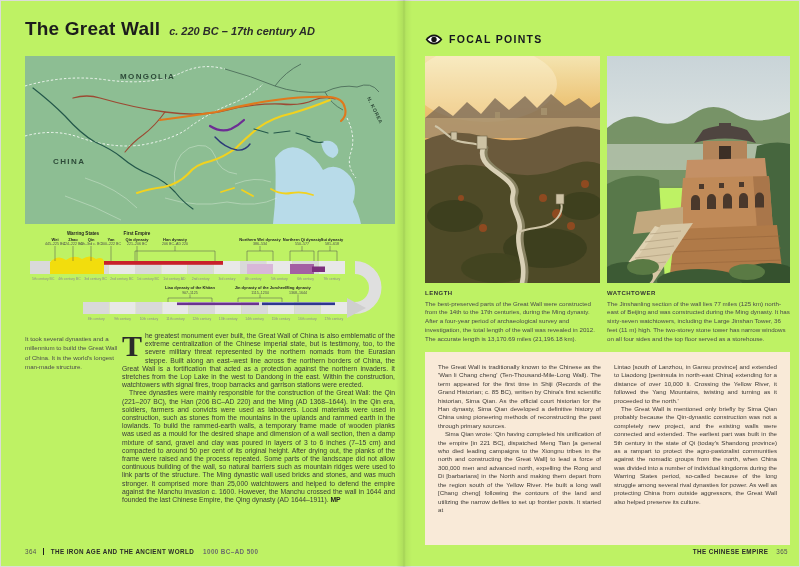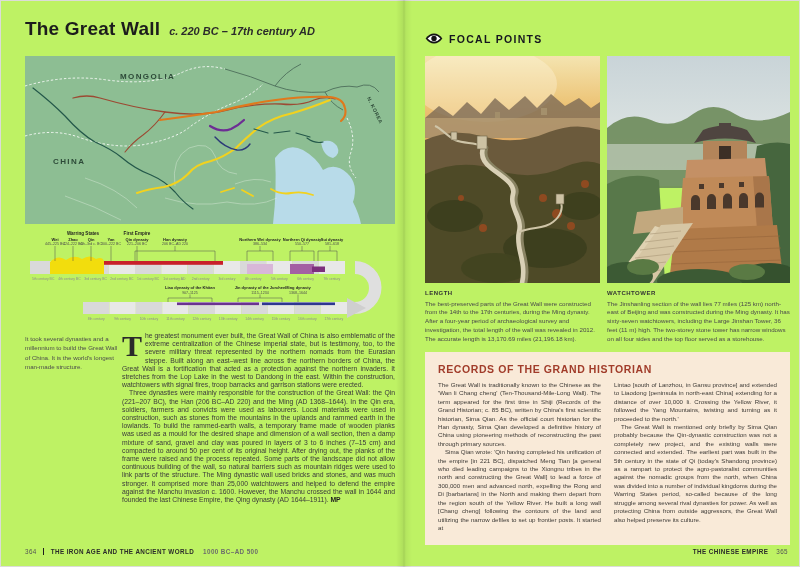--- a/index.html
+++ b/index.html
@@ -24,21 +24,21 @@
   .initials{font-weight:700;color:#1d1d1d;}
   .footer{position:absolute;top:548px;font-size:6.3px;color:#2a2a2a;letter-spacing:.4px;}
   .footer-left{left:25px;}
   .footer-right{right:12px;text-align:right;}
   .folio{font-weight:400;color:#555;margin-right:6px;}
   .footer-bold{font-weight:700;border-left:1px solid #1d1d1d;padding-left:7px;}
   .footer-light{color:#6c6c6c;font-weight:700;margin-left:9px;}
   .footer-right .footer-bold{border-left:none;padding-left:0;}
   .footer-right .folio{margin-right:0;margin-left:8px;}
   
-  .focal-header{position:absolute;left:425px;top:33px;display:flex;align-items:flex-start;gap:6px;}
+  .focal-header{position:absolute;left:425px;top:33px;display:flex;align-items:center;gap:6px;}
   .focal-header .eye{display:block;}
   .focal-label{font-size:10.5px;font-weight:700;color:#15151f;letter-spacing:1.3px;}
   .photo{position:absolute;top:56px;display:block;}
   .photo1{left:425px;width:175px;height:227px;}
   .photo2{left:607px;width:183px;height:227px;}
   .photo-caption{position:absolute;top:289px;margin:0;font-size:6.2px;line-height:1.42;color:#4a4a4a;}
   .cap1{left:425px;width:175px;}
   .cap2{left:607px;width:183px;}
   .caption-title{display:block;font-weight:700;font-size:6px;letter-spacing:.5px;color:#333;margin-bottom:2px;}
   .records{position:absolute;left:425px;top:352px;width:365px;height:193px;background:#f9ead8;box-sizing:border-box;
@@ -318,21 +318,20 @@
   </svg>
 
   <p class="photo-caption cap1">
     <span class="caption-title">LENGTH</span><span>The best-preserved parts of the Great Wall were constructed from the 14th to the 17th centuries, during the Ming dynasty. After a four-year period of archaeological survey and investigation, the total length of the wall was revealed in 2012. The accurate length is 13,170.69 miles (21,196.18 km).</span>
   </p>
   <p class="photo-caption cap2">
     <span class="caption-title">WATCHTOWER</span><span>The Jinshanling section of the wall lies 77 miles (125 km) north-east of Beijing and was constructed during the Ming dynasty. It has sixty-seven watchtowers, including the Large Jinshan Tower, 36 feet (11 m) high. The two-storey stone tower has narrow windows on all four sides and the top floor served as a storehouse.</span>
   </p>
 
   <div class="records">
-    <h2>RECORDS OF THE GRAND HISTORIAN</h2>
     <div class="records-cols">
       <div class="records-col">
         <p>The Great Wall is traditionally known to the Chinese as the 'Wan li Chang cheng' (Ten-Thousand-Mile-Long Wall). The term appeared for the first time in Shiji (Records of the Grand Historian; c. 85 BC), written by China's first scientific historian, Sima Qian. As the official court historian for the Han dynasty, Sima Qian developed a definitive history of China using pioneering methods of reconstructing the past through primary sources.</p>
         <p class="pind">Sima Qian wrote: 'Qin having completed his unification of the empire [in 221 BC], dispatched Meng Tian [a general who died leading campaigns to the Xiongnu tribes in the north and constructing the Great Wall] to lead a force of 300,000 men and advanced north, expelling the Rong and Di [barbarians] in the North and making them depart from the region south of the Yellow River. He built a long wall [Chang cheng] following the contours of the land and utilizing the narrow defiles to set up frontier posts. It started at</p>
       </div>
       <div class="records-col">
         <p>Lintao [south of Lanzhou, in Gansu province] and extended to Liaodong [peninsula in north-east China] extending for a distance of over 10,000 li. Crossing the Yellow River, it followed the Yang Mountains, twisting and turning as it proceeded to the north.'</p>
         <p class="pind">The Great Wall is mentioned only briefly by Sima Qian probably because the Qin-dynastic construction was not a completely new project, and the existing walls were connected and extended. The earliest part was built in the 5th century in the state of Qi (today's Shandong province) as a rampart to protect the agro-pastoralist communities against the nomadic groups from the north, when China was divided into a number of individual kingdoms during the Warring States period, so-called because of the long struggle among several rival dynasties for power. As well as protecting China from outside aggressors, the Great Wall also helped preserve its culture.</p>
       </div>
     </div>

